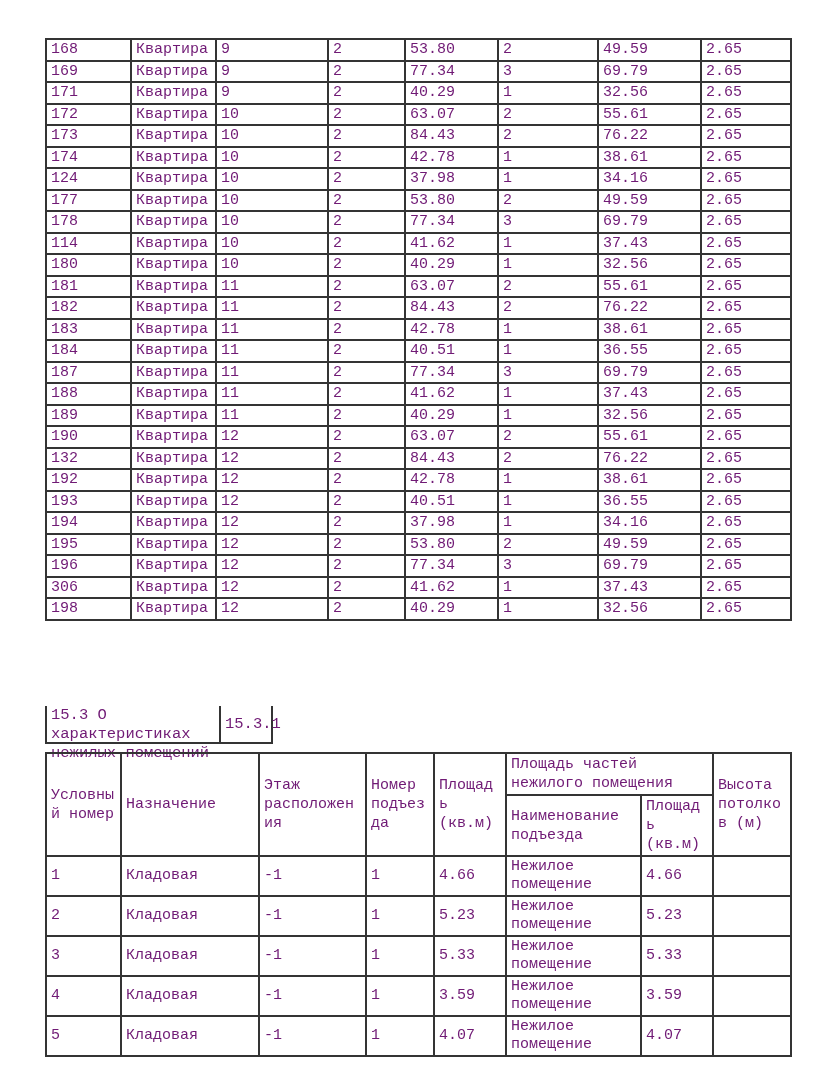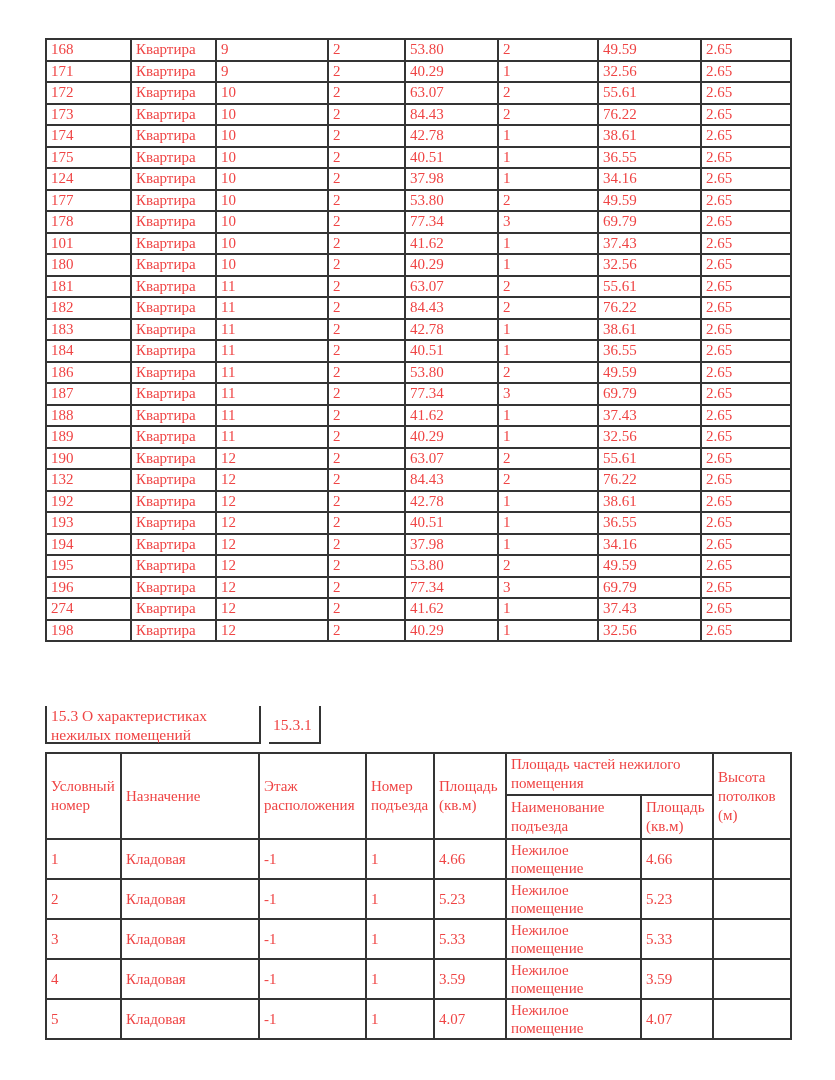--- a/index.html
+++ b/index.html
@@ -5,22 +5,22 @@
   html, body {
     margin: 0;
     padding: 0;
     background: #ffffff;
   }
   .page {
     position: relative;
     width: 835px;
     height: 1080px;
     background: #ffffff;
-    font-family: Liberation Serif, serif;
-    color: #ef4444;
+    font-family: Liberation Mono, monospace;
+    color: #701a75;
     overflow: hidden;
   }
   table {
     border-collapse: collapse;
     table-layout: fixed;
   }
   td, th {
     border: 2px solid #343434;
     font-size: 15px;
     font-weight: normal;
@@ -50,28 +50,27 @@
     align-items: stretch;
   }
   .sec-cell {
     border: 2px solid #343434;
     border-top: none;
     box-sizing: border-box;
     font-size: 15.5px;
     line-height: 19px;
     padding: 0 4px;
   }
-  .sec-title { width: 216px; height: 38px; }
+  .sec-title { width: 176px; height: 38px; }
   .sec-code {
     width: 52px;
     height: 38px;
     border-left: none;
     display: flex;
     align-items: center;
-    margin-left: 8px;
   }
   
   .t2 {
     position: absolute;
     left: 45px;
     top: 752px;
     width: 745px;
   }
   .t2 thead tr.h1 { height: 32px; }
   .t2 thead tr.h2 { height: 44px; }
@@ -100,271 +99,261 @@
           <td>168</td>
           <td>Квартира</td>
           <td>9</td>
           <td>2</td>
           <td>53.80</td>
           <td>2</td>
           <td>49.59</td>
           <td>2.65</td>
         </tr>
         <tr>
-          <td>171</td>
+          <td>169</td>
           <td>Квартира</td>
           <td>9</td>
-          <td>2</td>
-          <td>40.29</td>
-          <td>1</td>
-          <td>32.56</td>
-          <td>2.65</td>
-        </tr>
-        <tr>
-          <td>172</td>
-          <td>Квартира</td>
-          <td>10</td>
-          <td>2</td>
-          <td>63.07</td>
-          <td>2</td>
-          <td>55.61</td>
-          <td>2.65</td>
-        </tr>
-        <tr>
-          <td>173</td>
-          <td>Квартира</td>
-          <td>10</td>
-          <td>2</td>
-          <td>84.43</td>
-          <td>2</td>
-          <td>76.22</td>
-          <td>2.65</td>
-        </tr>
-        <tr>
-          <td>174</td>
-          <td>Квартира</td>
-          <td>10</td>
-          <td>2</td>
-          <td>42.78</td>
-          <td>1</td>
-          <td>38.61</td>
-          <td>2.65</td>
-        </tr>
-        <tr>
-          <td>175</td>
-          <td>Квартира</td>
-          <td>10</td>
-          <td>2</td>
-          <td>40.51</td>
-          <td>1</td>
-          <td>36.55</td>
-          <td>2.65</td>
-        </tr>
-        <tr>
-          <td>124</td>
-          <td>Квартира</td>
-          <td>10</td>
-          <td>2</td>
-          <td>37.98</td>
-          <td>1</td>
-          <td>34.16</td>
-          <td>2.65</td>
-        </tr>
-        <tr>
-          <td>177</td>
-          <td>Квартира</td>
-          <td>10</td>
-          <td>2</td>
-          <td>53.80</td>
-          <td>2</td>
-          <td>49.59</td>
-          <td>2.65</td>
-        </tr>
-        <tr>
-          <td>178</td>
-          <td>Квартира</td>
-          <td>10</td>
           <td>2</td>
           <td>77.34</td>
           <td>3</td>
           <td>69.79</td>
           <td>2.65</td>
         </tr>
         <tr>
-          <td>101</td>
-          <td>Квартира</td>
-          <td>10</td>
-          <td>2</td>
-          <td>41.62</td>
-          <td>1</td>
-          <td>37.43</td>
-          <td>2.65</td>
-        </tr>
-        <tr>
-          <td>180</td>
-          <td>Квартира</td>
-          <td>10</td>
+          <td>171</td>
+          <td>Квартира</td>
+          <td>9</td>
           <td>2</td>
           <td>40.29</td>
           <td>1</td>
           <td>32.56</td>
           <td>2.65</td>
         </tr>
         <tr>
-          <td>181</td>
-          <td>Квартира</td>
-          <td>11</td>
+          <td>172</td>
+          <td>Квартира</td>
+          <td>10</td>
           <td>2</td>
           <td>63.07</td>
           <td>2</td>
           <td>55.61</td>
           <td>2.65</td>
         </tr>
         <tr>
-          <td>182</td>
-          <td>Квартира</td>
-          <td>11</td>
+          <td>173</td>
+          <td>Квартира</td>
+          <td>10</td>
           <td>2</td>
           <td>84.43</td>
           <td>2</td>
           <td>76.22</td>
           <td>2.65</td>
         </tr>
         <tr>
-          <td>183</td>
-          <td>Квартира</td>
-          <td>11</td>
+          <td>174</td>
+          <td>Квартира</td>
+          <td>10</td>
           <td>2</td>
           <td>42.78</td>
           <td>1</td>
           <td>38.61</td>
           <td>2.65</td>
         </tr>
         <tr>
-          <td>184</td>
-          <td>Квартира</td>
-          <td>11</td>
-          <td>2</td>
-          <td>40.51</td>
-          <td>1</td>
-          <td>36.55</td>
-          <td>2.65</td>
-        </tr>
-        <tr>
-          <td>186</td>
-          <td>Квартира</td>
-          <td>11</td>
+          <td>124</td>
+          <td>Квартира</td>
+          <td>10</td>
+          <td>2</td>
+          <td>37.98</td>
+          <td>1</td>
+          <td>34.16</td>
+          <td>2.65</td>
+        </tr>
+        <tr>
+          <td>177</td>
+          <td>Квартира</td>
+          <td>10</td>
           <td>2</td>
           <td>53.80</td>
           <td>2</td>
           <td>49.59</td>
           <td>2.65</td>
         </tr>
         <tr>
-          <td>187</td>
-          <td>Квартира</td>
-          <td>11</td>
+          <td>178</td>
+          <td>Квартира</td>
+          <td>10</td>
           <td>2</td>
           <td>77.34</td>
           <td>3</td>
           <td>69.79</td>
           <td>2.65</td>
         </tr>
         <tr>
-          <td>188</td>
-          <td>Квартира</td>
-          <td>11</td>
+          <td>114</td>
+          <td>Квартира</td>
+          <td>10</td>
           <td>2</td>
           <td>41.62</td>
           <td>1</td>
           <td>37.43</td>
           <td>2.65</td>
         </tr>
         <tr>
-          <td>189</td>
-          <td>Квартира</td>
-          <td>11</td>
+          <td>180</td>
+          <td>Квартира</td>
+          <td>10</td>
           <td>2</td>
           <td>40.29</td>
           <td>1</td>
           <td>32.56</td>
           <td>2.65</td>
         </tr>
         <tr>
-          <td>190</td>
-          <td>Квартира</td>
-          <td>12</td>
+          <td>181</td>
+          <td>Квартира</td>
+          <td>11</td>
           <td>2</td>
           <td>63.07</td>
           <td>2</td>
           <td>55.61</td>
           <td>2.65</td>
         </tr>
         <tr>
-          <td>132</td>
-          <td>Квартира</td>
-          <td>12</td>
+          <td>182</td>
+          <td>Квартира</td>
+          <td>11</td>
           <td>2</td>
           <td>84.43</td>
           <td>2</td>
           <td>76.22</td>
           <td>2.65</td>
         </tr>
         <tr>
-          <td>192</td>
-          <td>Квартира</td>
-          <td>12</td>
+          <td>183</td>
+          <td>Квартира</td>
+          <td>11</td>
           <td>2</td>
           <td>42.78</td>
           <td>1</td>
           <td>38.61</td>
           <td>2.65</td>
         </tr>
         <tr>
-          <td>193</td>
-          <td>Квартира</td>
-          <td>12</td>
+          <td>184</td>
+          <td>Квартира</td>
+          <td>11</td>
           <td>2</td>
           <td>40.51</td>
           <td>1</td>
           <td>36.55</td>
           <td>2.65</td>
         </tr>
         <tr>
-          <td>194</td>
-          <td>Квартира</td>
-          <td>12</td>
-          <td>2</td>
-          <td>37.98</td>
-          <td>1</td>
-          <td>34.16</td>
-          <td>2.65</td>
-        </tr>
-        <tr>
-          <td>195</td>
-          <td>Квартира</td>
-          <td>12</td>
-          <td>2</td>
-          <td>53.80</td>
-          <td>2</td>
-          <td>49.59</td>
-          <td>2.65</td>
-        </tr>
-        <tr>
-          <td>196</td>
-          <td>Квартира</td>
-          <td>12</td>
+          <td>187</td>
+          <td>Квартира</td>
+          <td>11</td>
           <td>2</td>
           <td>77.34</td>
           <td>3</td>
           <td>69.79</td>
           <td>2.65</td>
         </tr>
         <tr>
-          <td>274</td>
+          <td>188</td>
+          <td>Квартира</td>
+          <td>11</td>
+          <td>2</td>
+          <td>41.62</td>
+          <td>1</td>
+          <td>37.43</td>
+          <td>2.65</td>
+        </tr>
+        <tr>
+          <td>189</td>
+          <td>Квартира</td>
+          <td>11</td>
+          <td>2</td>
+          <td>40.29</td>
+          <td>1</td>
+          <td>32.56</td>
+          <td>2.65</td>
+        </tr>
+        <tr>
+          <td>190</td>
+          <td>Квартира</td>
+          <td>12</td>
+          <td>2</td>
+          <td>63.07</td>
+          <td>2</td>
+          <td>55.61</td>
+          <td>2.65</td>
+        </tr>
+        <tr>
+          <td>132</td>
+          <td>Квартира</td>
+          <td>12</td>
+          <td>2</td>
+          <td>84.43</td>
+          <td>2</td>
+          <td>76.22</td>
+          <td>2.65</td>
+        </tr>
+        <tr>
+          <td>192</td>
+          <td>Квартира</td>
+          <td>12</td>
+          <td>2</td>
+          <td>42.78</td>
+          <td>1</td>
+          <td>38.61</td>
+          <td>2.65</td>
+        </tr>
+        <tr>
+          <td>193</td>
+          <td>Квартира</td>
+          <td>12</td>
+          <td>2</td>
+          <td>40.51</td>
+          <td>1</td>
+          <td>36.55</td>
+          <td>2.65</td>
+        </tr>
+        <tr>
+          <td>194</td>
+          <td>Квартира</td>
+          <td>12</td>
+          <td>2</td>
+          <td>37.98</td>
+          <td>1</td>
+          <td>34.16</td>
+          <td>2.65</td>
+        </tr>
+        <tr>
+          <td>195</td>
+          <td>Квартира</td>
+          <td>12</td>
+          <td>2</td>
+          <td>53.80</td>
+          <td>2</td>
+          <td>49.59</td>
+          <td>2.65</td>
+        </tr>
+        <tr>
+          <td>196</td>
+          <td>Квартира</td>
+          <td>12</td>
+          <td>2</td>
+          <td>77.34</td>
+          <td>3</td>
+          <td>69.79</td>
+          <td>2.65</td>
+        </tr>
+        <tr>
+          <td>306</td>
           <td>Квартира</td>
           <td>12</td>
           <td>2</td>
           <td>41.62</td>
           <td>1</td>
           <td>37.43</td>
           <td>2.65</td>
         </tr>
         <tr>
           <td>198</td>

